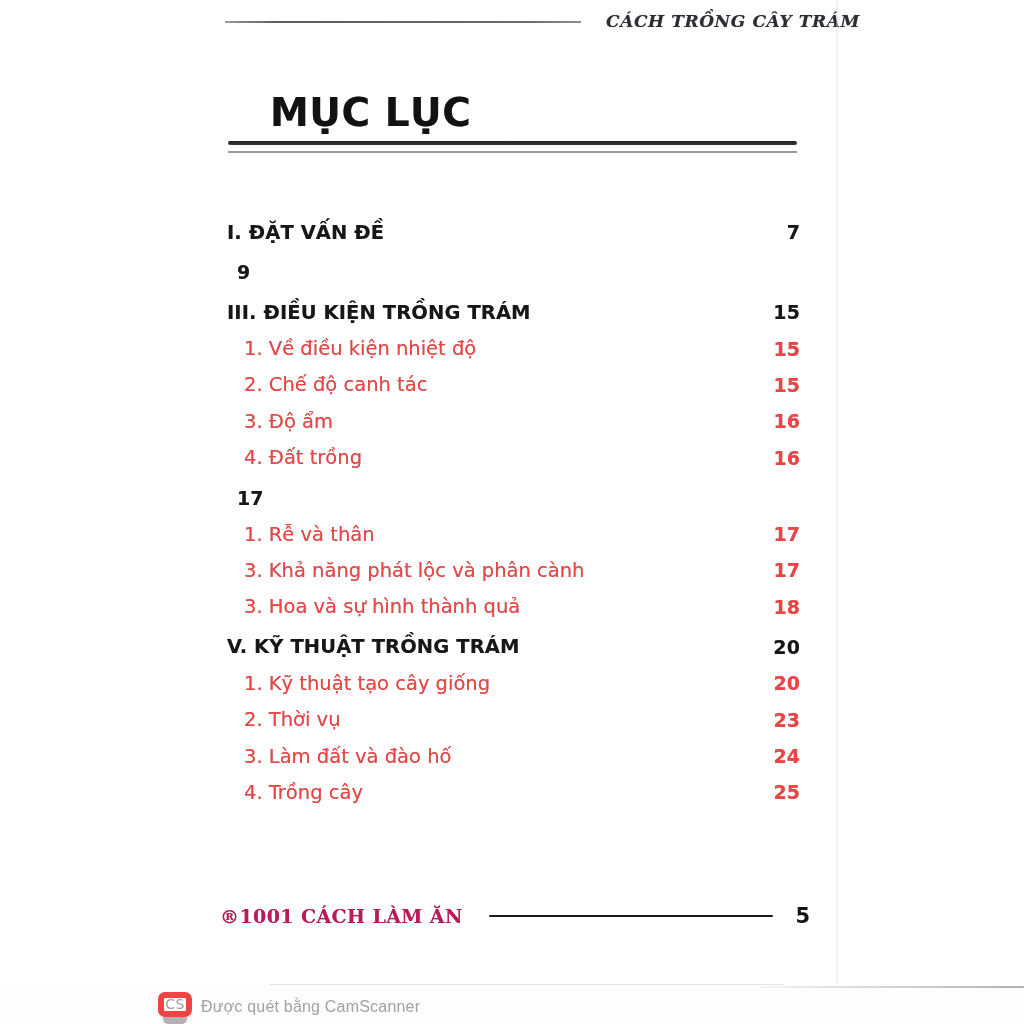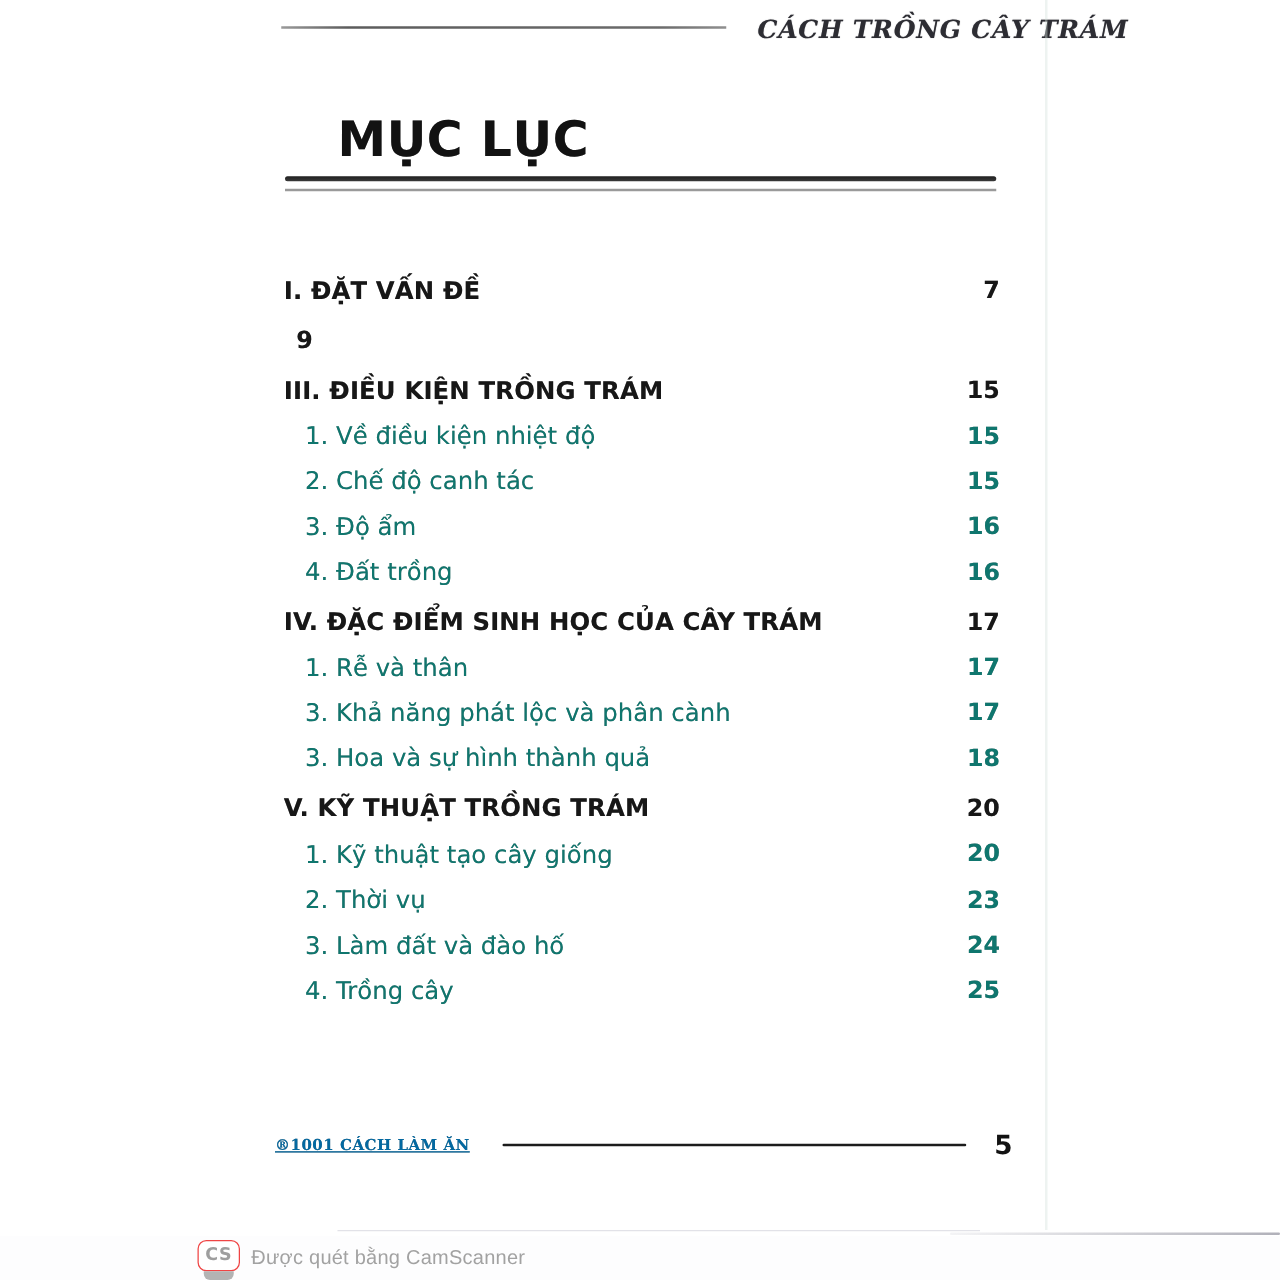--- a/index.html
+++ b/index.html
@@ -11,21 +11,21 @@
   .page{position:absolute;inset:0;background:#ffffff;}
 
   
   .running-rule{
     position:absolute;left:225px;top:21px;width:356px;height:2px;
     background:linear-gradient(to right,#9a9a9a,#5c5c5c 15%,#6b6b6b 85%,#8f8f8f);
   }
   .running-title{
     position:absolute;left:606px;top:11px;
     font-family:"DejaVu Serif","Liberation Serif",serif;
-    font-style:italic;font-weight:bold;font-size:20px;letter-spacing:0.6px;
+    font-style:italic;font-weight:bold;font-size:17px;letter-spacing:0.6px;
     color:#2d2d33;text-shadow:0 0 0.7px rgba(40,40,48,0.55);
     white-space:nowrap;
   }
 
   
   .page-title{
     position:absolute;left:226px;top:90px;
     font-size:39px;font-weight:bold;letter-spacing:0.5px;color:#121212;
     text-shadow:0 0 0.5px rgba(0,0,0,0.5);
     margin-left:44px;
@@ -45,32 +45,32 @@
     position:absolute;left:227px;right:224px;top:214px;
     color:#171717;
   }
   .toc-row{
     display:flex;justify-content:space-between;align-items:center;
     height:36.4px;font-size:19.5px;
     text-shadow:0 0 0.4px rgba(0,0,0,0.4);
   }
   .toc-row.section{font-weight:bold;letter-spacing:0.1px;}
   .toc-row.section:not(:first-child){margin-top:3.6px;}
-  .toc-row.sub{padding-left:17px;color:#0f766e;}
+  .toc-row.sub{padding-left:17px;color:#ef4444;}
   .toc-page{font-weight:bold;font-size:19px;flex:none;padding-left:10px;}
 
   
   .footer{
     position:absolute;left:220px;right:214px;top:902px;height:28px;
     display:flex;align-items:center;
   }
   .footer-brand{
     font-family:"DejaVu Serif","Liberation Serif",serif;
-    font-weight:bold;font-size:12px;letter-spacing:0.4px;color:#0369a1;
-    white-space:nowrap;text-shadow:0 0 0.5px rgba(0,0,0,0.45);text-decoration:underline;
+    font-weight:bold;font-size:19px;letter-spacing:0.4px;color:#be185d;
+    white-space:nowrap;text-shadow:0 0 0.5px rgba(0,0,0,0.45);
   }
   .footer-rule{
     flex:1;height:2px;background:#1c1c1c;margin-left:26px;margin-right:22px;
     border-radius:1px;
   }
   .footer-page-number{
     font-size:21px;font-weight:bold;color:#121212;
   }
 
   
@@ -90,23 +90,23 @@
 
   
   .scanner-bar{
     position:absolute;left:0;right:0;bottom:0;height:35px;
     background:#fdfdfe;
     display:flex;align-items:center;
   }
   .cs-badge{position:relative;width:34px;height:30px;margin-left:158px;flex:none;}
   .cs-badge-top{
     position:absolute;left:0;right:0;top:0;height:25px;
-    border:1px solid #ef4444;border-radius:7px;background:#ffffff;
+    border:6px solid #ef4444;border-radius:7px;background:#ffffff;
     display:flex;align-items:center;justify-content:center;
-    font-size:14px;font-weight:bold;color:#9e9e9e;letter-spacing:0.5px;
+    font-size:14px;font-weight:normal;color:#9e9e9e;letter-spacing:0.5px;
     box-sizing:border-box;
   }
   .cs-badge-tab{
     position:absolute;left:5px;right:5px;top:25px;height:7px;
     background:#b3b3b3;border-radius:0 0 5px 5px;
   }
   .scanner-text{
     margin-left:9px;font-size:16px;color:#a2a2a2;letter-spacing:0.2px;
     font-family:"Liberation Sans","DejaVu Sans",sans-serif;
   }
@@ -145,21 +145,20 @@
       </div>
       <div class="toc-row sub">
         <span class="toc-label">3. Độ ẩm</span>
         <span class="toc-page">16</span>
       </div>
       <div class="toc-row sub">
         <span class="toc-label">4. Đất trồng</span>
         <span class="toc-page">16</span>
       </div>
       <div class="toc-row section">
-        <span class="toc-label">IV. ĐẶC ĐIỂM SINH HỌC CỦA CÂY TRÁM</span>
         <span class="toc-page">17</span>
       </div>
       <div class="toc-row sub">
         <span class="toc-label">1. Rễ và thân</span>
         <span class="toc-page">17</span>
       </div>
       <div class="toc-row sub">
         <span class="toc-label">3. Khả năng phát lộc và phân cành</span>
         <span class="toc-page">17</span>
       </div>

